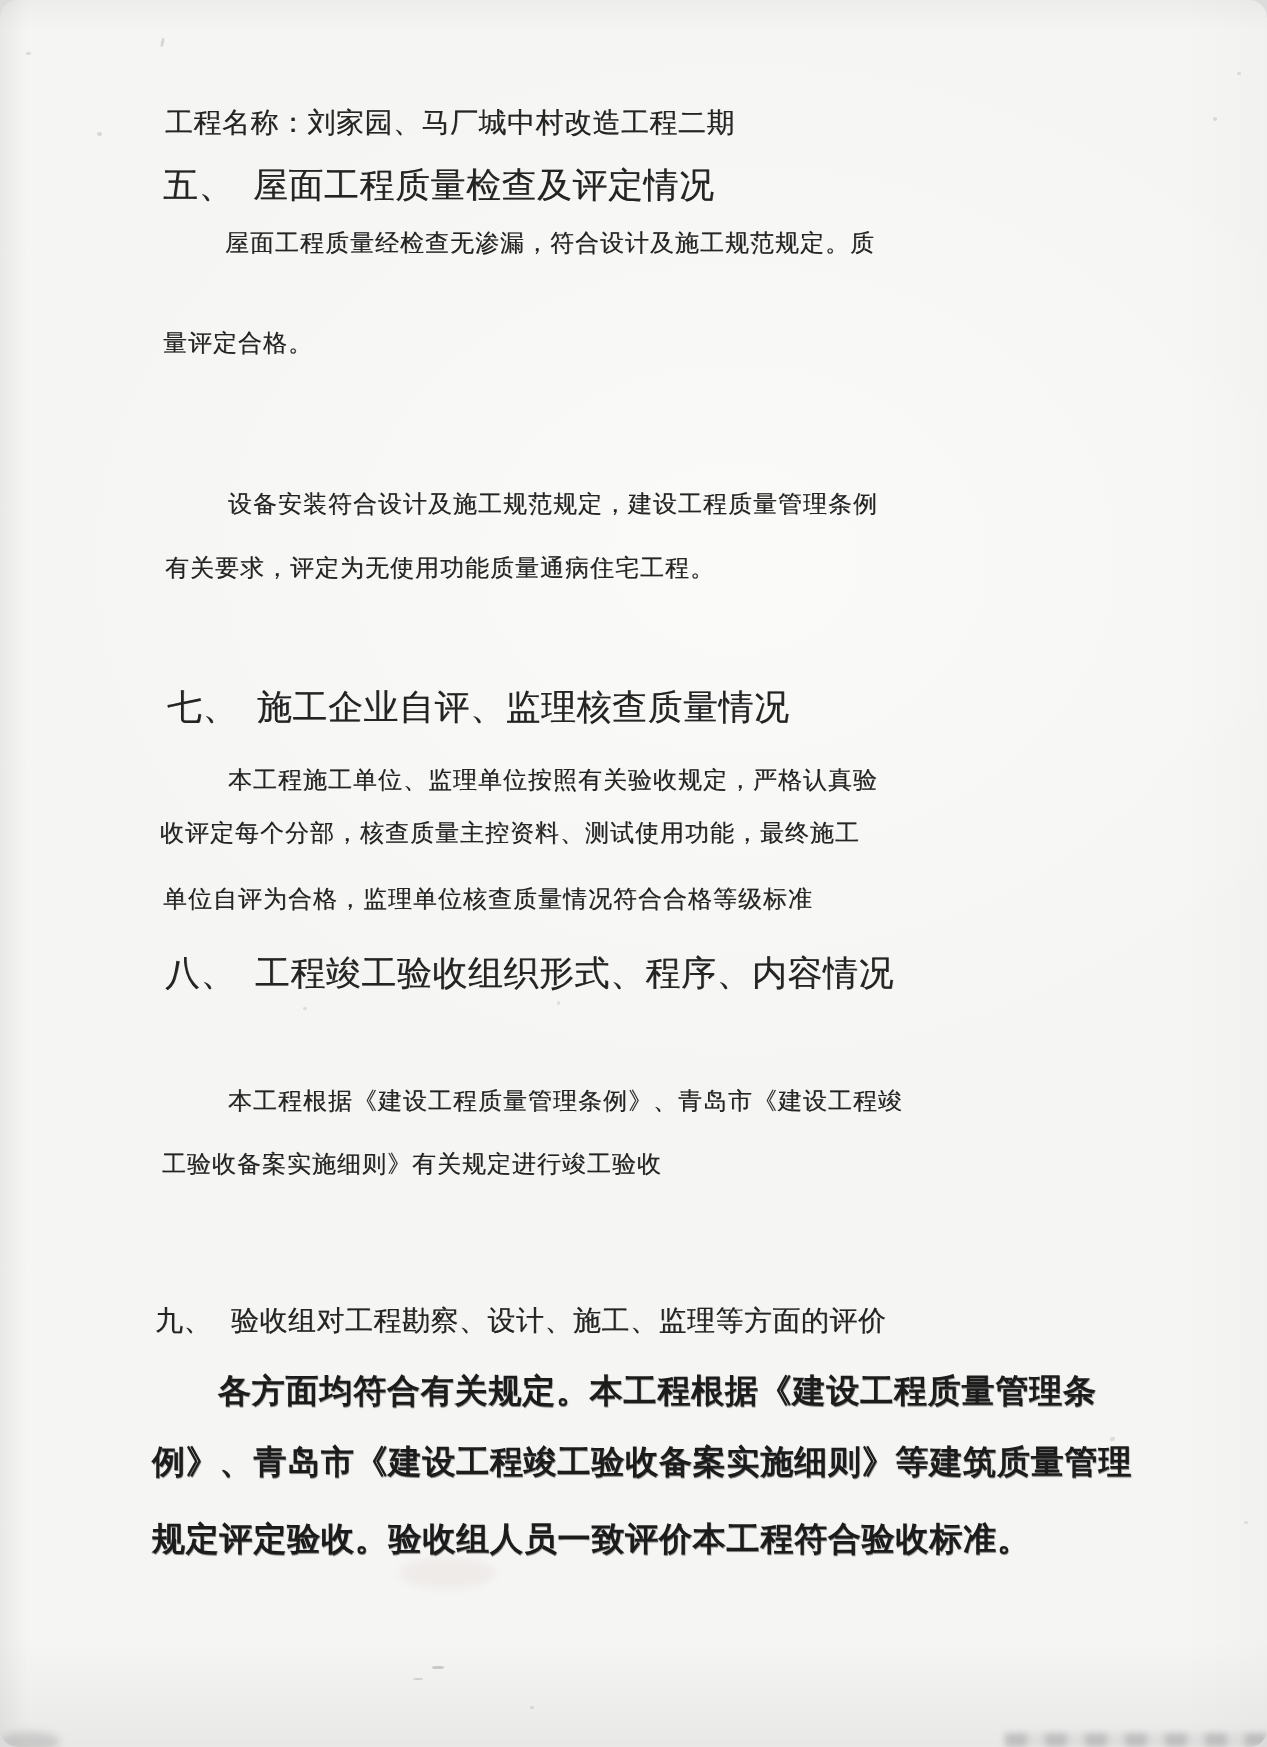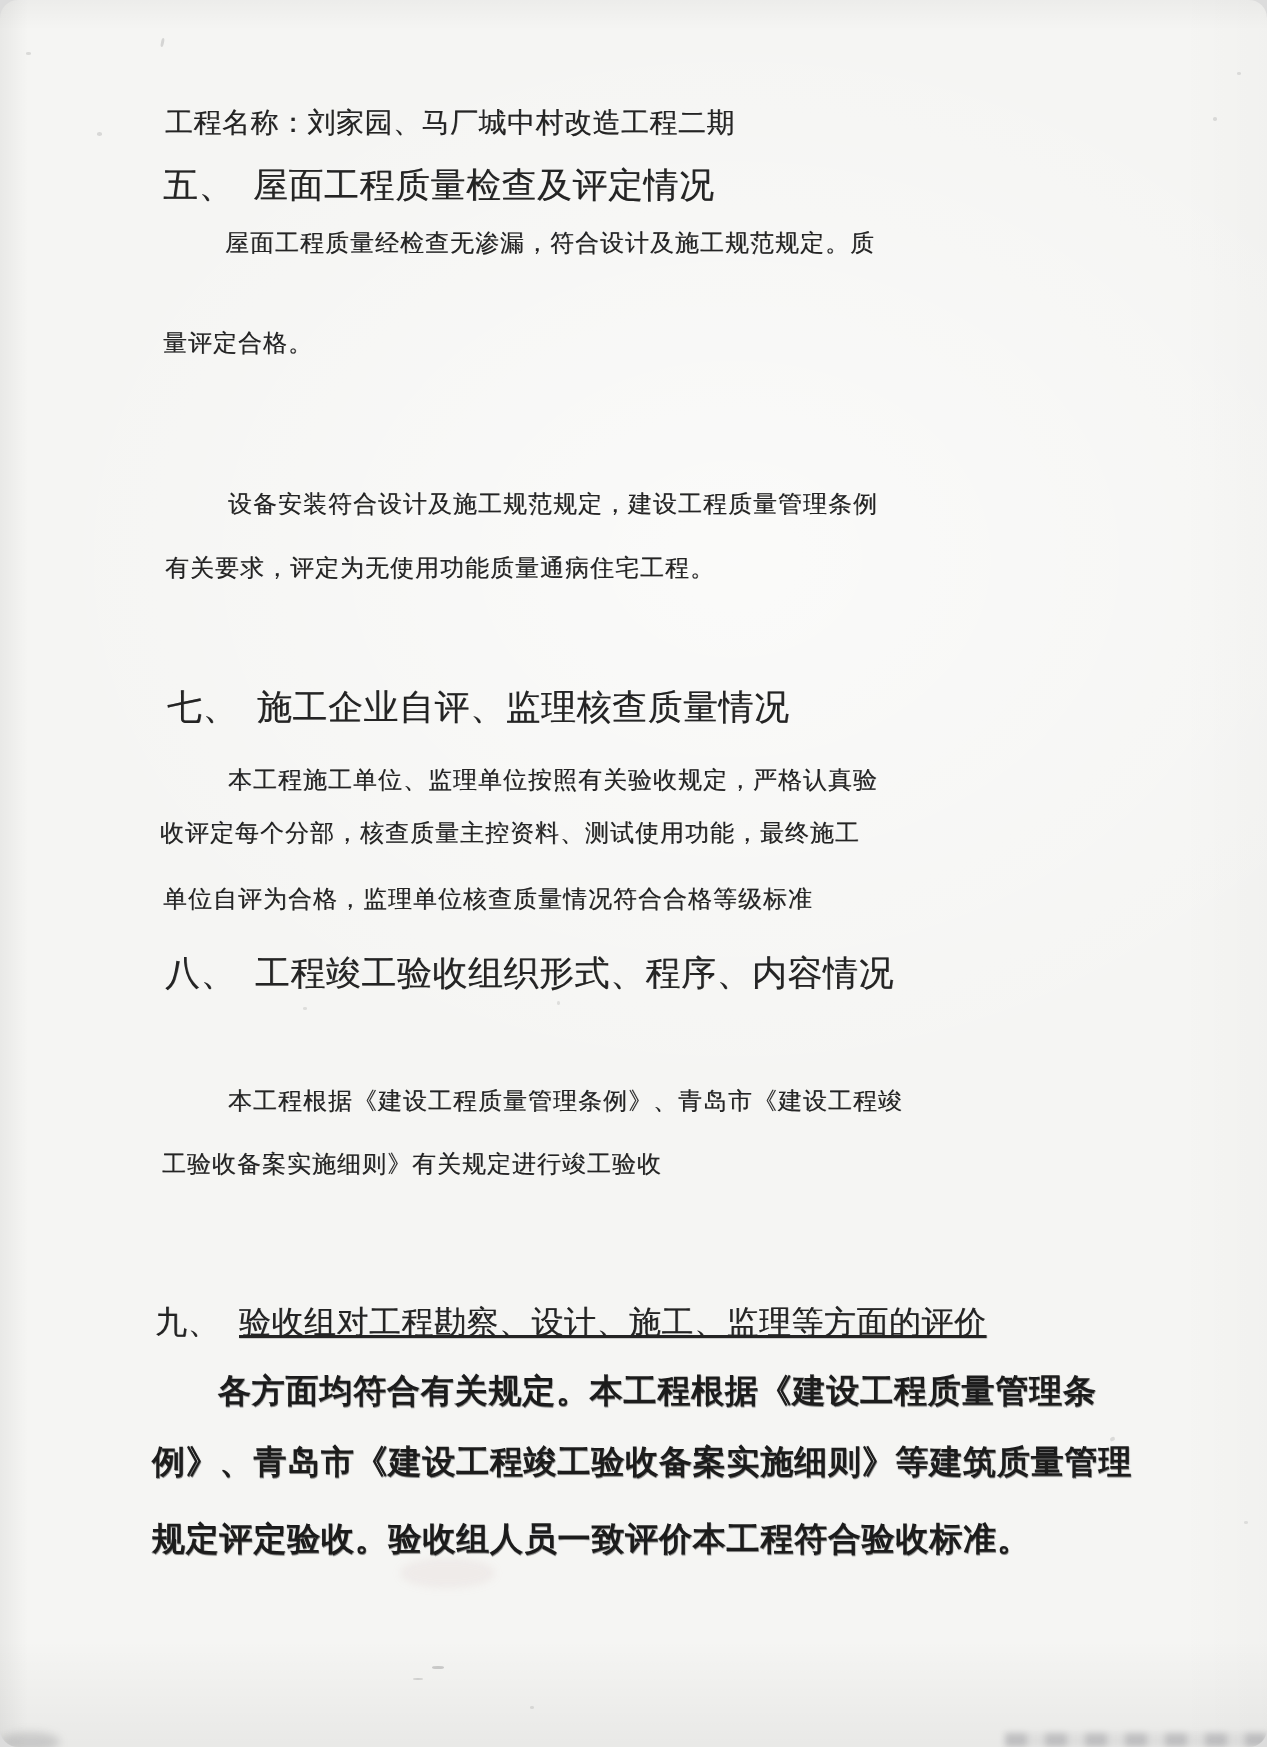--- a/index.html
+++ b/index.html
@@ -25,21 +25,21 @@
   .line {
     position: absolute;
     white-space: nowrap;
     line-height: 1.12;
     color: #242424;
     text-shadow: 0.4px 0.4px 0.6px rgba(35,35,35,0.5);
   }
   .fs-header  { font-size: 28px; letter-spacing: 0.5px; }
   .fs-heading { font-size: 35px; letter-spacing: 0.5px; }
   .fs-body    { font-size: 24px; letter-spacing: 1px; }
-  .fs-head9   { font-size: 32px; letter-spacing: 0.5px; text-decoration: underline; }
+  .fs-head9   { font-size: 28px; letter-spacing: 0.5px; }
   .fs-big     {
     font-size: 33px;
     letter-spacing: 0.8px;
     font-weight: bold;
     color: #1c1c1c;
     text-shadow: 0.5px 0.5px 0.7px rgba(25,25,25,0.55);
   }
   .heading .num { display: inline-block; margin-right: 19px; }
   .speck {
     position: absolute;

